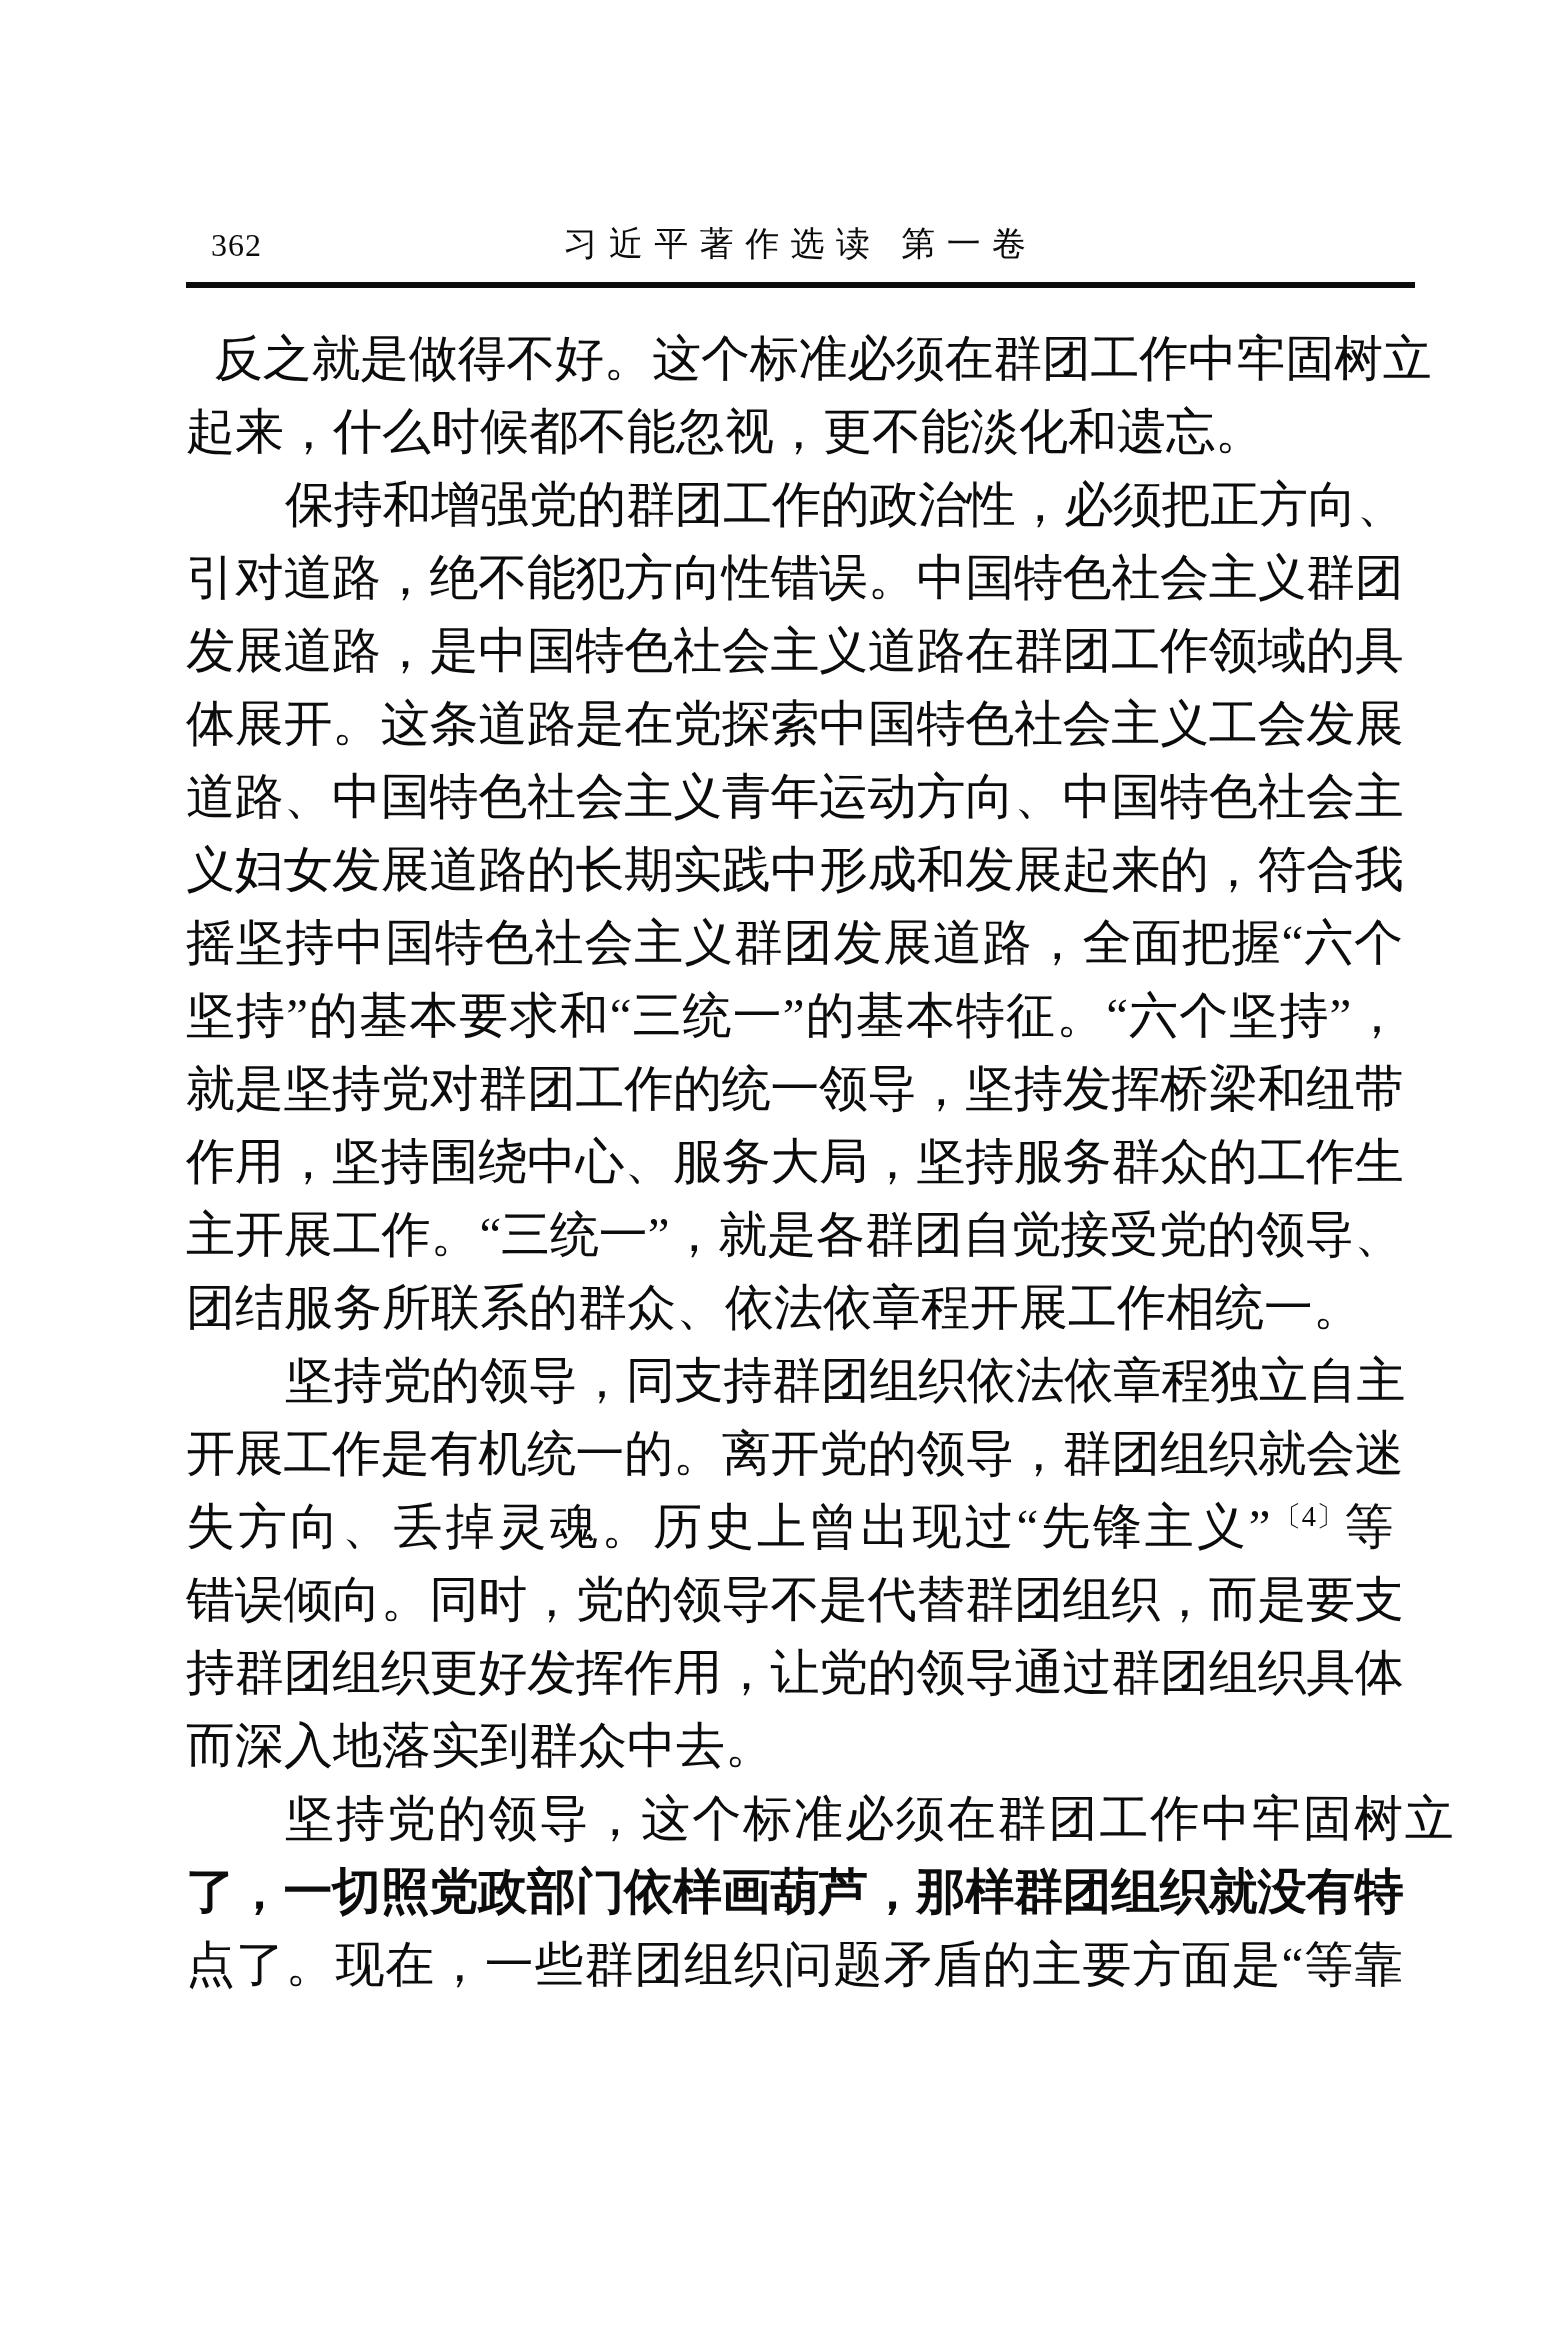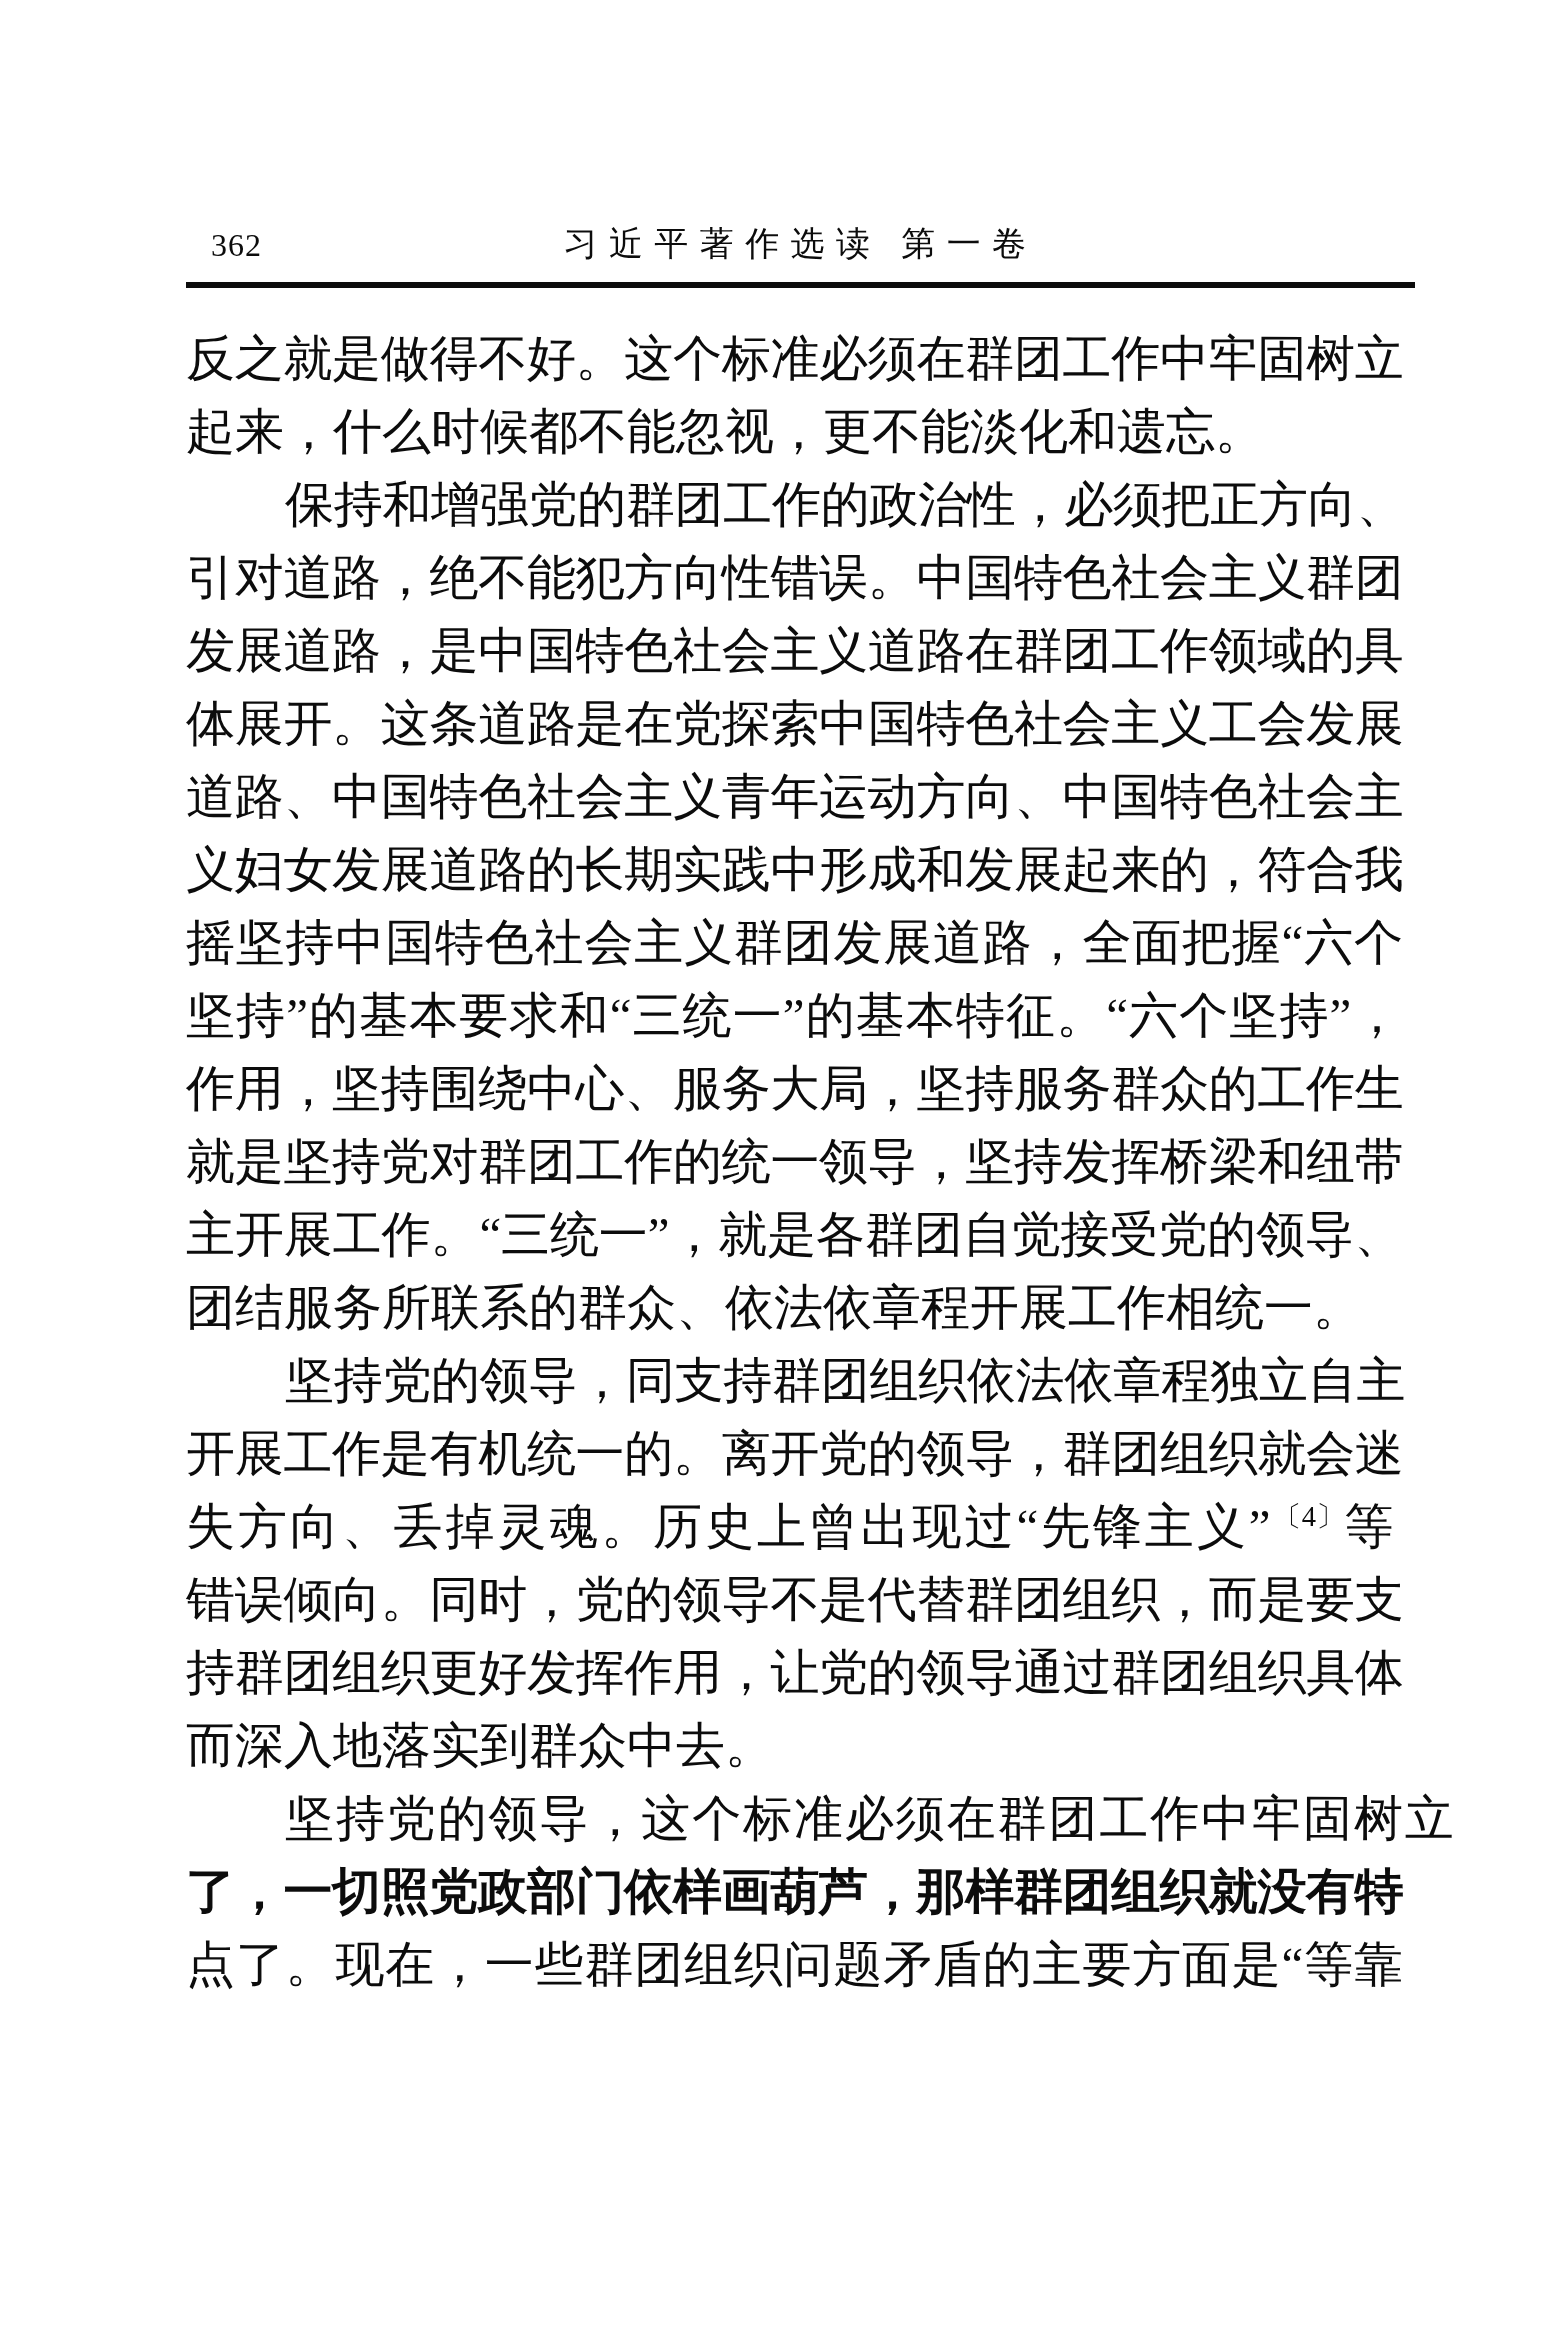--- a/index.html
+++ b/index.html
@@ -68,34 +68,34 @@
 </style>
 </head>
 <body>
 
 <div class="page">
   <div class="page-number">362</div>
   <div class="header-title">习近平著作选读 第一卷</div>
   <div class="header-rule"></div>
   <div class="body-text">
       <div class="paragraph">
-        <div class="line just"><span class="line-text" style="letter-spacing: -0.3px;">反之就是做得不好。这个标准必须在群团工作中牢固树立</span></div>
+        <div class="line just"><span class="line-text" style="letter-spacing: -0.3px; margin-left: 28px;">反之就是做得不好。这个标准必须在群团工作中牢固树立</span></div>
         <div class="line"><span class="line-text" style="letter-spacing: 0px;">起来，什么时候都不能忽视，更不能淡化和遗忘。</span></div>
       </div>
       <div class="paragraph">
         <div class="line indent just"><span class="line-text" style="letter-spacing: -0.3px;">保持和增强党的群团工作的政治性，必须把正方向、</span></div>
         <div class="line just"><span class="line-text" style="letter-spacing: -0.3px;">引对道路，绝不能犯方向性错误。中国特色社会主义群团</span></div>
         <div class="line just"><span class="line-text" style="letter-spacing: -0.3px;">发展道路，是中国特色社会主义道路在群团工作领域的具</span></div>
         <div class="line just"><span class="line-text" style="letter-spacing: -0.3px;">体展开。这条道路是在党探索中国特色社会主义工会发展</span></div>
         <div class="line just"><span class="line-text" style="letter-spacing: -0.3px;">道路、中国特色社会主义青年运动方向、中国特色社会主</span></div>
         <div class="line just"><span class="line-text" style="letter-spacing: -0.3px;">义妇女发展道路的长期实践中形成和发展起来的，符合我</span></div>
         <div class="line just"><span class="line-text" style="letter-spacing: 0.8px;">摇坚持中国特色社会主义群团发展道路，全面把握“六个</span></div>
         <div class="line just"><span class="line-text" style="letter-spacing: 1.1px;">坚持”的基本要求和“三统一”的基本特征。“六个坚持”，</span></div>
+        <div class="line just"><span class="line-text" style="letter-spacing: -0.3px;">就是坚持党对群团工作的统一领导，坚持发挥桥梁和纽带</span></div>
         <div class="line just"><span class="line-text" style="letter-spacing: -0.3px;">作用，坚持围绕中心、服务大局，坚持服务群众的工作生</span></div>
-        <div class="line just"><span class="line-text" style="letter-spacing: -0.3px;">就是坚持党对群团工作的统一领导，坚持发挥桥梁和纽带</span></div>
         <div class="line just"><span class="line-text" style="letter-spacing: -0.1px;">主开展工作。“三统一”，就是各群团自觉接受党的领导、</span></div>
         <div class="line"><span class="line-text" style="letter-spacing: 0px;">团结服务所联系的群众、依法依章程开展工作相统一。</span></div>
       </div>
       <div class="paragraph">
         <div class="line indent just"><span class="line-text" style="letter-spacing: -0.3px;">坚持党的领导，同支持群团组织依法依章程独立自主</span></div>
         <div class="line just"><span class="line-text" style="letter-spacing: -0.3px;">开展工作是有机统一的。离开党的领导，群团组织就会迷</span></div>
         <div class="line just"><span class="line-text" style="letter-spacing: 2.9px;">失方向、丢掉灵魂。历史上曾出现过“先锋主义”<sup class="fnref">〔4〕</sup>等</span></div>
         <div class="line just"><span class="line-text" style="letter-spacing: -0.3px;">错误倾向。同时，党的领导不是代替群团组织，而是要支</span></div>
         <div class="line just"><span class="line-text" style="letter-spacing: -0.3px;">持群团组织更好发挥作用，让党的领导通过群团组织具体</span></div>
         <div class="line"><span class="line-text" style="letter-spacing: 0px;">而深入地落实到群众中去。</span></div>

